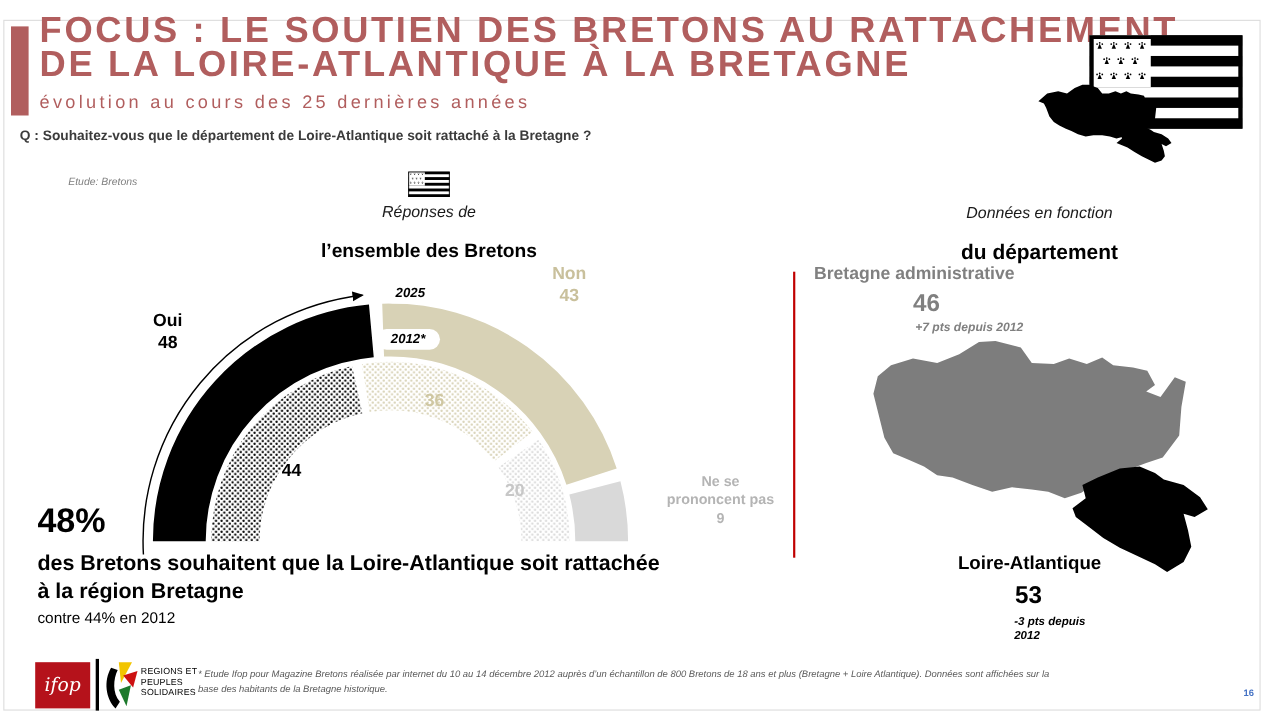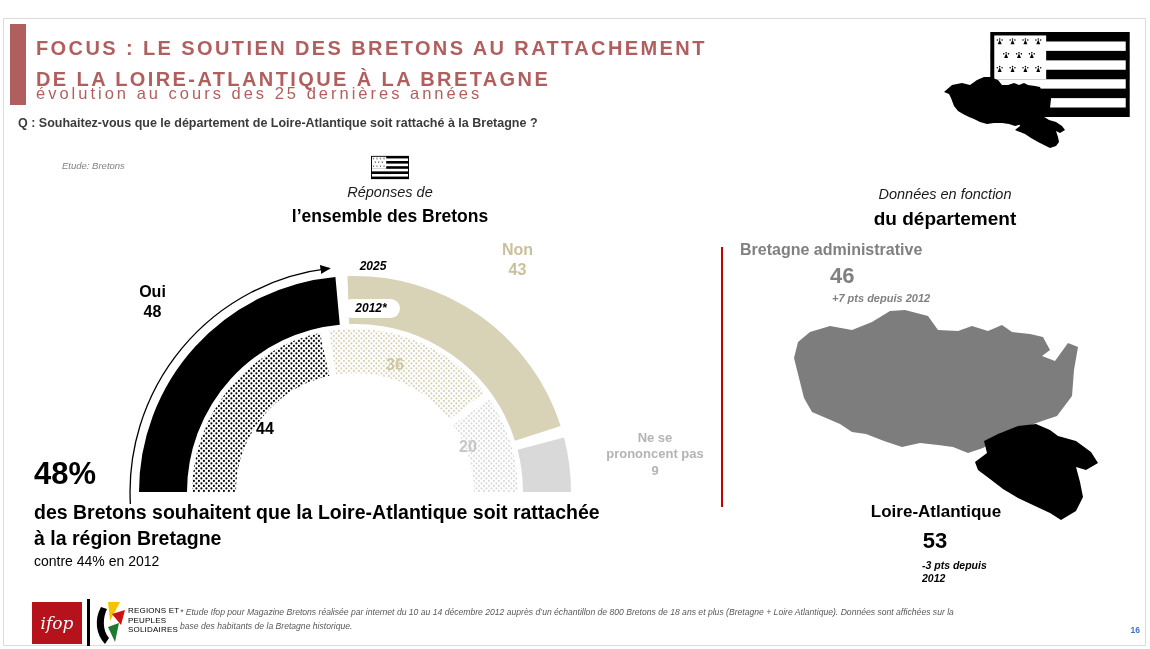--- a/index.html
+++ b/index.html
@@ -2,29 +2,29 @@
 <html><head>
 <meta charset="utf-8">
 <style>
   html,body{margin:0;padding:0;background:#ffffff;}
   #slide{position:relative;width:1150px;height:649px;background:#fff;
          font-family:"Liberation Sans",sans-serif;overflow:hidden;}
   .abs{position:absolute;}
   .frame{position:absolute;left:3px;top:18px;width:1143px;height:628px;
          border:1px solid #dcdcdc;box-sizing:border-box;}
   .accent-bar{position:absolute;left:10px;top:24px;width:16px;height:81px;background:#b15e5e;}
-  .title{position:absolute;left:36px;top:33px;color:#b15e5e;font-weight:bold;
-         font-size:20px;letter-spacing:2.4px;line-height:31px;white-space:nowrap;}
+  .title{position:absolute;left:36px;top:11px;color:#b15e5e;font-weight:bold;
+         font-size:33px;letter-spacing:2.4px;line-height:31px;white-space:nowrap;}
   .subtitle{position:absolute;left:36px;top:84px;color:#b15e5e;font-weight:normal;
             font-size:16.5px;letter-spacing:3px;white-space:nowrap;}
   .question{position:absolute;left:18px;top:116px;color:#3b3b3b;font-weight:bold;font-size:12.5px;}
   .base-note{position:absolute;left:62px;top:160px;color:#808080;font-style:italic;font-size:9.5px;}
   .panel-head{position:absolute;text-align:center;}
   .panel-head .l1{font-style:italic;font-weight:normal;font-size:14.5px;color:#1a1a1a;}
-  .panel-head .l2{font-weight:bold;font-size:17.5px;color:#000;margin-top:6px;}
+  .panel-head .l2{font-weight:bold;font-size:17.5px;color:#000;margin-top:17px;}
   .pill{position:absolute;background:#fff;border-radius:10px;text-align:center;
         font-style:italic;font-weight:bold;font-size:12px;color:#000;line-height:19px;}
   .lab{position:absolute;font-weight:bold;text-align:center;line-height:1.25;}
   .takeaway-big{position:absolute;left:34px;top:456px;font-weight:bold;font-size:31px;color:#000;}
   .takeaway-body{position:absolute;left:34px;top:499px;font-weight:bold;font-size:19.5px;
                  color:#000;line-height:26px;}
   .takeaway-note{position:absolute;left:34px;top:553px;font-size:14px;color:#000;}
   .divider{position:absolute;left:721px;top:247px;width:2px;height:260px;background:#c00000;}
   .gray-label{position:absolute;color:#808080;font-weight:bold;}
   .delta{position:absolute;color:#808080;font-weight:bold;font-style:italic;font-size:11px;}

